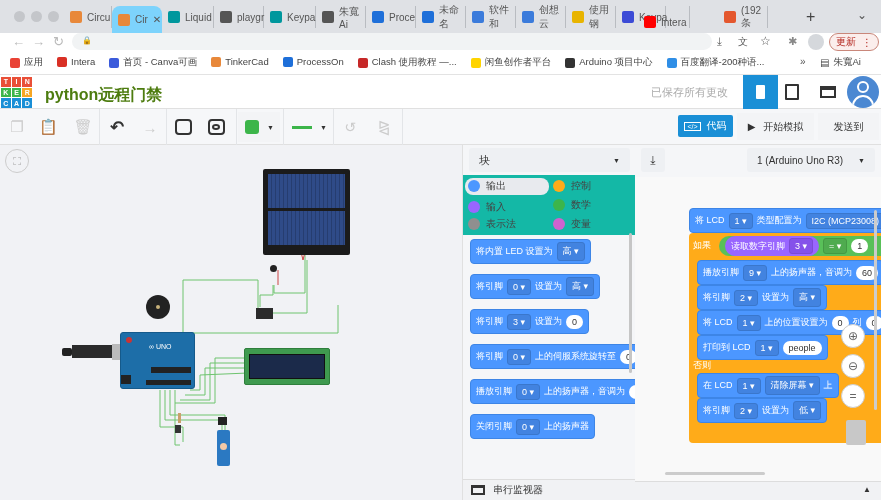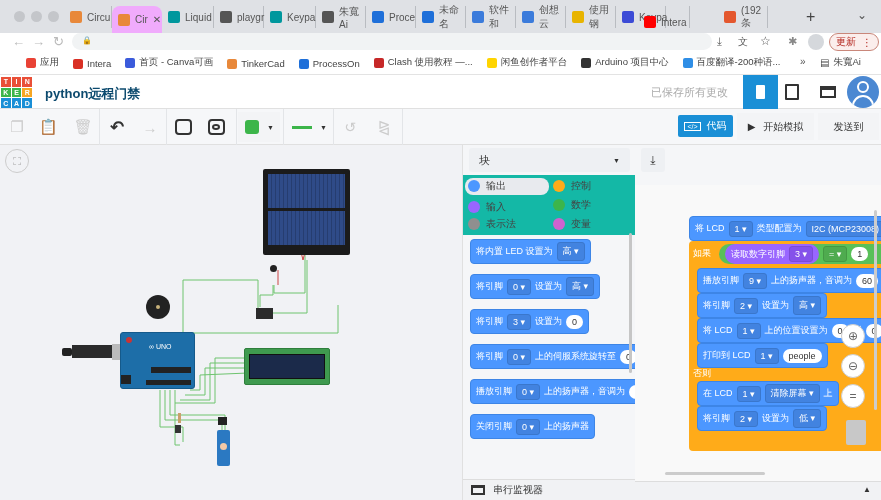--- a/index.html
+++ b/index.html
@@ -2,21 +2,21 @@
 <html><head>
 <meta charset="utf-8">
 <style>
 *{box-sizing:border-box;margin:0;padding:0}
 body{width:881px;height:500px;overflow:hidden;font-family:"Liberation Sans","DejaVu Sans",sans-serif;background:#fff;position:relative;font-size:11px;color:#333}
 .abs{position:absolute}
 
 #tabstrip{left:0;top:0;width:881px;height:33px;background:#dfe1e5}
 .traffic{top:11px;width:11px;height:11px;border-radius:50%;background:#c4c6ca}
 .tab{top:6px;height:22px;display:flex;align-items:center;gap:5px;padding:0 6px;font-size:10px;color:#555;border-right:1px solid #b9bcc1}
-.tab.active{background:#f0abfc;border-radius:8px 8px 0 0;height:27px;border:none}
+.tab.active{background:#7dd3fc;border-radius:8px 8px 0 0;height:27px;border:none}
 .favicon{width:12px;height:12px;border-radius:2px;display:inline-block;flex:none}
 
 #addrbar{left:0;top:33px;width:881px;height:18px;background:#fff}
 #bookmarks{left:0;top:51px;width:881px;height:24px;background:#fff;border-bottom:1px solid #e3e3e3;display:flex;align-items:center;font-size:9.5px;color:#444}
 .bm{display:flex;align-items:center;gap:4px;margin-right:14px}
 
 #tcheader{left:0;top:75px;width:881px;height:34px;background:#fff;border-bottom:1px solid #e0e0e0}
 #toolbar{left:0;top:109px;width:881px;height:36px;background:#f6f7f9;border-bottom:1px solid #e0e0e0}
 .tbicon{top:8px;width:22px;height:20px;display:flex;align-items:center;justify-content:center}
 .sep{top:0;width:1px;height:36px;background:#e3e5e8}
@@ -114,21 +114,21 @@
   <div class="abs" style="left:760px;top:1px;font-size:12px;color:#555">☆</div>
   <div class="abs" style="left:788px;top:2px;font-size:11px;color:#888">✱</div>
   <div class="abs" style="left:808px;top:1px;width:16px;height:16px;border-radius:50%;background:#d5d8dc"></div>
   <div class="abs" style="left:829px;top:0;width:50px;height:18px;border:1px solid #c9877a;border-radius:9px;background:#fbeeec;color:#b3261e;font-size:10px;display:flex;align-items:center;justify-content:center;gap:6px">
     <span>更新</span>
       <span>⋮</span>
   </div>
 </div>
 
 <div id="bookmarks" class="abs">
-  <div id="bmlist" style="display:flex;align-items:flex-end;padding-left:26px">
+  <div id="bmlist" style="display:flex;align-items:flex-start;padding-left:10px">
       <div class="bm">
         <span class="favicon" style="width:10px;height:10px;background:#e94235"></span>
         <span>应用</span>
       </div>
       <div class="bm">
         <span class="favicon" style="width:10px;height:10px;background:#d93025"></span>
         <span>Intera</span>
       </div>
       <div class="bm">
         <span class="favicon" style="width:10px;height:10px;background:#3b5bdb"></span>
@@ -171,21 +171,21 @@
       <span style="background: rgb(233, 79, 55); color: rgb(255, 255, 255); font-size: 7px; font-weight: bold; display: flex; align-items: center; justify-content: center;">T</span>
       <span style="background: rgb(233, 79, 55); color: rgb(255, 255, 255); font-size: 7px; font-weight: bold; display: flex; align-items: center; justify-content: center;">I</span>
       <span style="background: rgb(233, 79, 55); color: rgb(255, 255, 255); font-size: 7px; font-weight: bold; display: flex; align-items: center; justify-content: center;">N</span>
       <span style="background: rgb(60, 181, 74); color: rgb(255, 255, 255); font-size: 7px; font-weight: bold; display: flex; align-items: center; justify-content: center;">K</span>
       <span style="background: rgb(60, 181, 74); color: rgb(255, 255, 255); font-size: 7px; font-weight: bold; display: flex; align-items: center; justify-content: center;">E</span>
       <span style="background: rgb(246, 166, 35); color: rgb(255, 255, 255); font-size: 7px; font-weight: bold; display: flex; align-items: center; justify-content: center;">R</span>
       <span style="background: rgb(26, 143, 214); color: rgb(255, 255, 255); font-size: 7px; font-weight: bold; display: flex; align-items: center; justify-content: center;">C</span>
       <span style="background: rgb(26, 143, 214); color: rgb(255, 255, 255); font-size: 7px; font-weight: bold; display: flex; align-items: center; justify-content: center;">A</span>
       <span style="background: rgb(26, 143, 214); color: rgb(255, 255, 255); font-size: 7px; font-weight: bold; display: flex; align-items: center; justify-content: center;">D</span>
     </div>
-  <div class="abs" style="left:45px;top:10px;font-size:13px;color:#0c4a6e;font-weight:bold">python远程门禁</div>
+  <div class="abs" style="left:45px;top:10px;font-size:16px;color:#4d7c0f;font-weight:bold">python远程门禁</div>
   <div class="abs" style="left:651px;top:10px;font-size:11px;color:#aaa">已保存所有更改</div>
   <div class="abs" style="left:743px;top:0;width:35px;height:34px;background:#1a8fd6;display:flex;align-items:center;justify-content:center">
     <div style="width:9px;height:14px;background:#fff;border-radius:1px"></div>
   </div>
   <div class="abs" style="left:785px;top:9px;width:14px;height:16px;border:2px solid #333;border-radius:1px"></div>
   <div class="abs" style="left:820px;top:11px;width:16px;height:12px;border:2px solid #333;border-top-width:4px"></div>
   <div class="abs" style="left:847px;top:1px;width:32px;height:32px;border-radius:50%;background:#4b88d2;overflow:hidden">
     <div style="position:absolute;left:10px;top:5px;width:12px;height:12px;border-radius:50%;border:2px solid #fff"></div>
     <div style="position:absolute;left:5px;top:19px;width:22px;height:16px;border-radius:11px 11px 0 0;border:2px solid #fff"></div>
   </div>
@@ -366,21 +366,25 @@
     </div>
   <div class="abs" style="left:166px;top:88px;width:3px;height:140px;background:#c6c6c6;border-radius:2px"></div>
   <div class="abs" style="left:0;top:334px;width:173px;height:21px;background:#f1f2f4;border-top:1px solid #ddd;display:flex;align-items:center;gap:8px;padding-left:8px">
     <span style="display:inline-block;width:14px;height:10px;border:2px solid #333;border-top-width:3px"></span>
     <span style="font-size:10px">串行监视器</span>
   </div>
 </div>
 
 <div id="codepanel" class="abs">
   <div class="abs" style="left:6px;top:3px;width:24px;height:24px;background:#eef0f3;border-radius:3px;display:flex;align-items:center;justify-content:center;font-size:12px">⤓</div>
-  <div class="abs" style="left:0;top:40px;width:246px;height:304px;background:#4d7c0f">
+  <div class="abs" style="left:112px;top:3px;width:128px;height:24px;background:#eef0f3;border-radius:3px;display:flex;align-items:center;justify-content:space-between;padding:0 10px;font-size:10px">
+    <span>1 (Arduino Uno R3)</span>
+    <span style="font-size:7px">▼</span>
+  </div>
+  <div class="abs" style="left:0;top:32px;width:246px;height:304px;background:#4d7c0f">
     <div class="abs" style="left:0;top:0;width:246px;height:304px;background:#f9f9f9"></div>
 
     <div class="blk" style="left:54px;top:31px;width:200px">
       <span>将 LCD</span>
       <span class="dd"><span>1</span> ▾</span>
       <span>类型配置为</span>
       <span class="dd"><span>I2C (MCP23008)</span> ▾</span>
     </div>
 
     <div class="abs" style="left:54px;top:56px;width:200px;height:210px;background:#ffab19;border-radius:4px">

